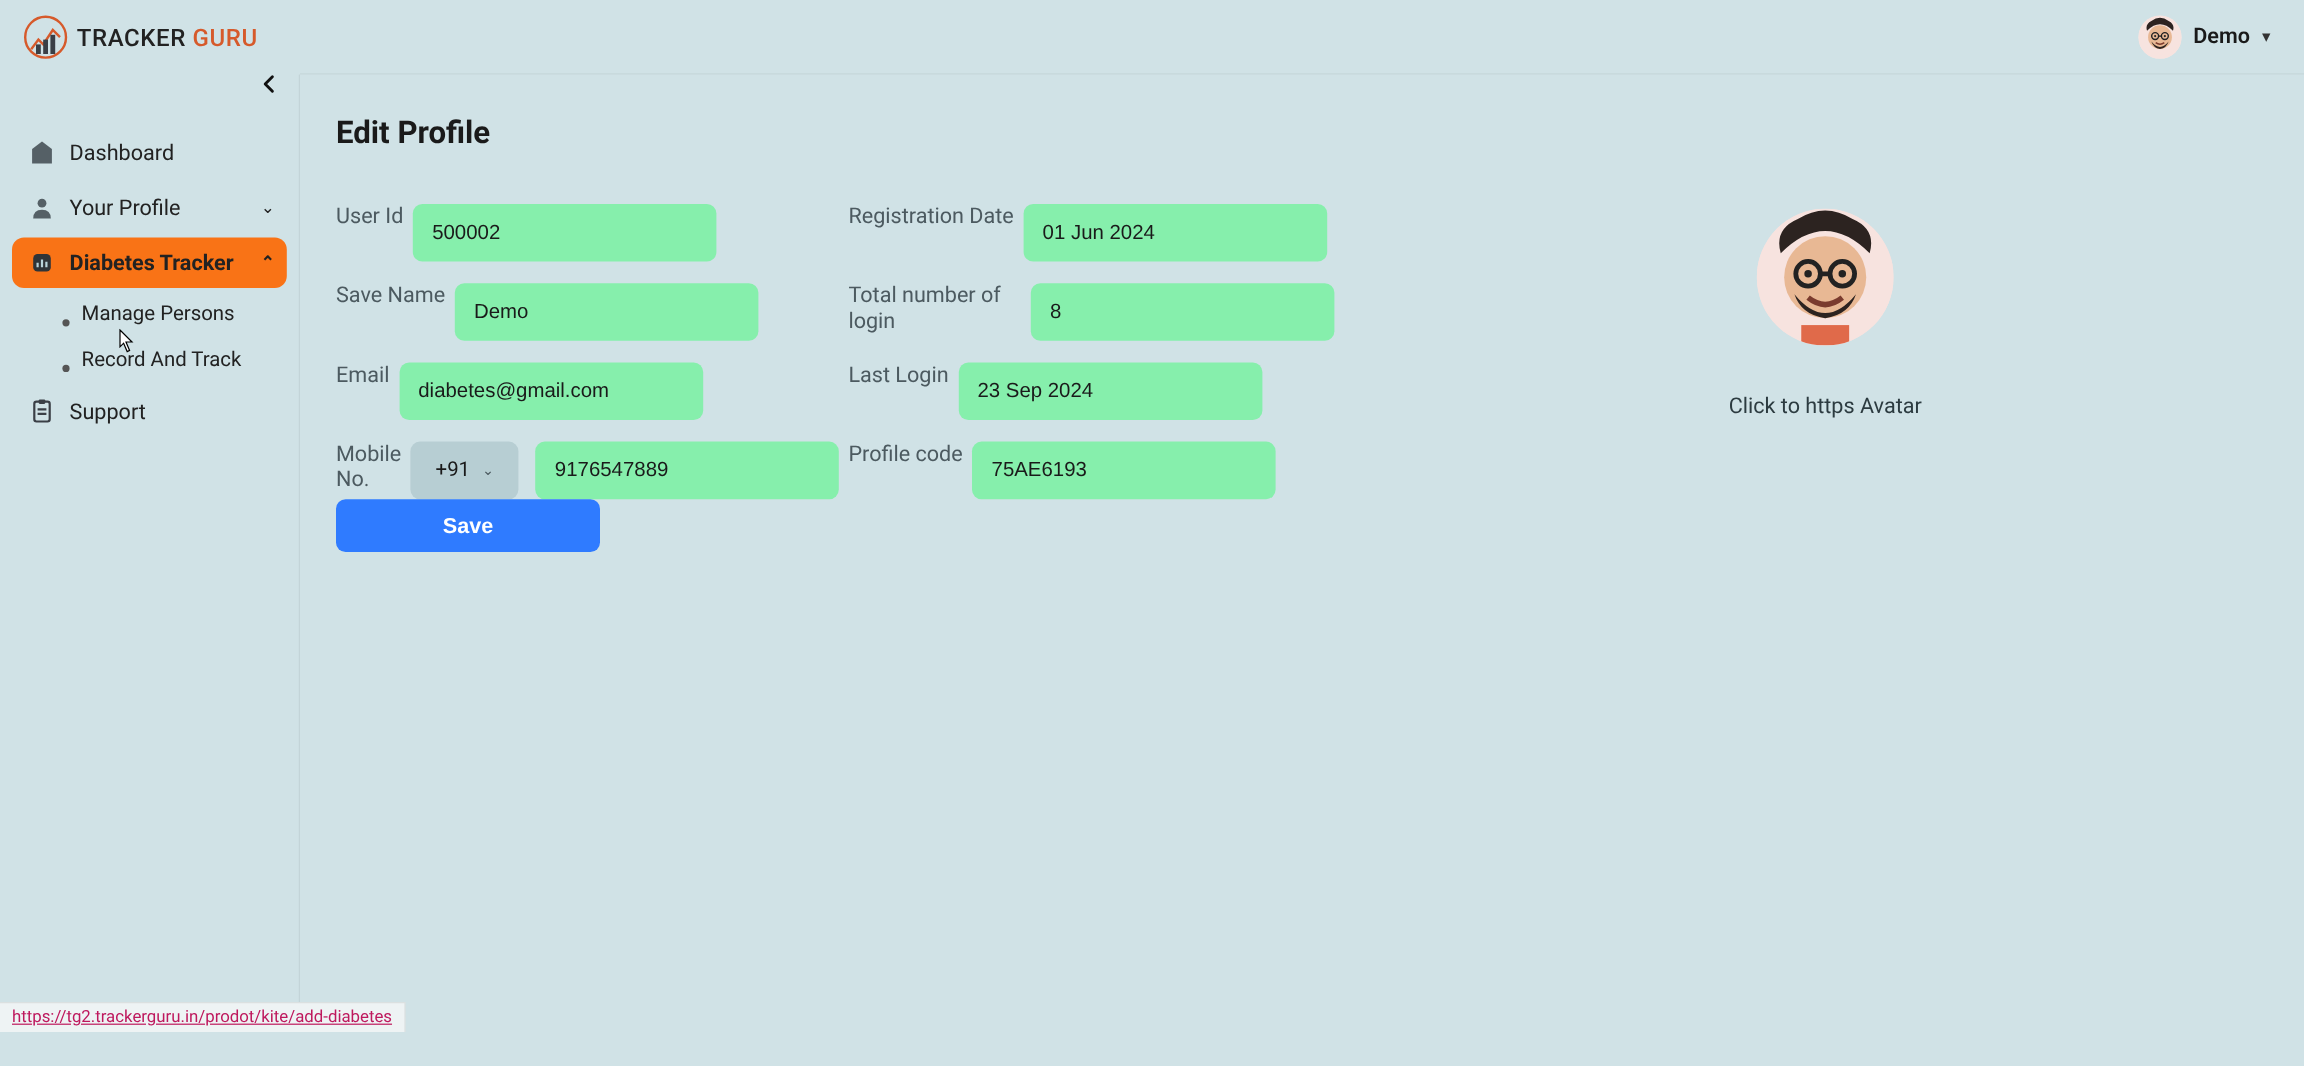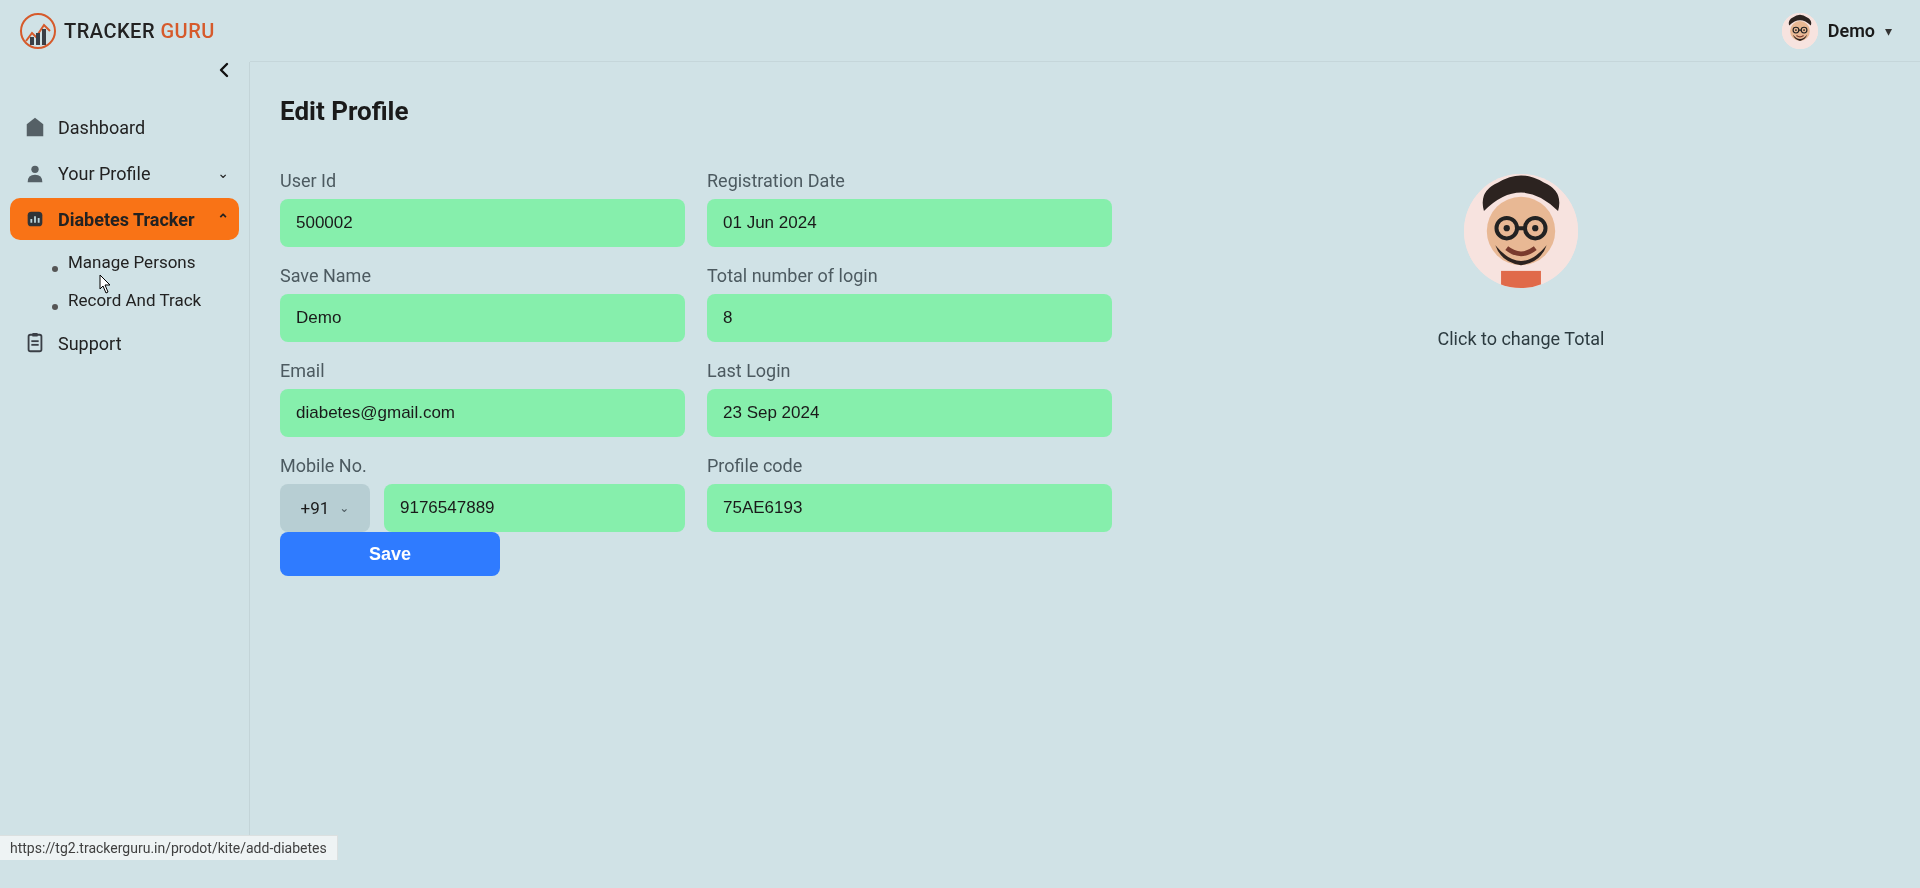--- a/index.html
+++ b/index.html
@@ -134,21 +134,21 @@
     display:flex;
     align-items:flex-start;
     gap: 40px;
   }
   .form-cols {
     display:grid;
     grid-template-columns: 405px 405px;
     column-gap: 22px;
     row-gap: 18px;
   }
-  .field { display:flex; flex-direction:column; gap:8px; }
+  .field { display:flex; flex-direction:row; gap:8px; }
   .field label { font-size:18px; color:#4c5a60; }
   .input {
     height:48px;
     border:none;
     border-radius:8px;
     background:#86efac;
     padding: 0 16px;
     font-size:17px;
     color:#1a1a1a;
     outline:none;
@@ -196,23 +196,24 @@
     cursor:pointer;
   }
 
   
   .statusbar {
     position:absolute;
     left:0; bottom:0;
     background:#eef3f4;
     padding: 4px 10px;
     font-size:14px;
-    color:#404040;
+    color:#be185d;
     border-top:1px solid rgba(0,0,0,0.08);
     border-right:1px solid rgba(0,0,0,0.08);
+    text-decoration:underline;
   }
 </style>
 </head>
 <body>
 
 <div class="app">
 
   <div class="logo-cell">
     <div class="logo">
       <span class="mark">
@@ -379,19 +380,19 @@
             <path d="M11 25 Q20 36 29 25 Q27 31 20 32 Q13 31 11 25 Z" fill="#2c2320"></path>
             <circle cx="15" cy="19" r="3.6" fill="none" stroke="#222" stroke-width="1.4"></circle>
             <circle cx="25" cy="19" r="3.6" fill="none" stroke="#222" stroke-width="1.4"></circle>
             <line x1="18.6" y1="19" x2="21.4" y2="19" stroke="#222" stroke-width="1.4"></line>
             <circle cx="15" cy="19" r="1.1" fill="#222"></circle>
             <circle cx="25" cy="19" r="1.1" fill="#222"></circle>
             <path d="M15 26 Q20 30 25 26" fill="none" stroke="#7a3b2e" stroke-width="1.6"></path>
             <rect x="13" y="34" width="14" height="6" fill="#e06a4a"></rect>
           </svg>
         </div>
-        <div class="avatar-caption">Click to change Total</div>
+        <div class="avatar-caption">Click to https Avatar</div>
       </div>
     </div>
   </div>
 
   <div class="statusbar">https://tg2.trackerguru.in/prodot/kite/add-diabetes</div>
 </div>
 
 </body></html>

